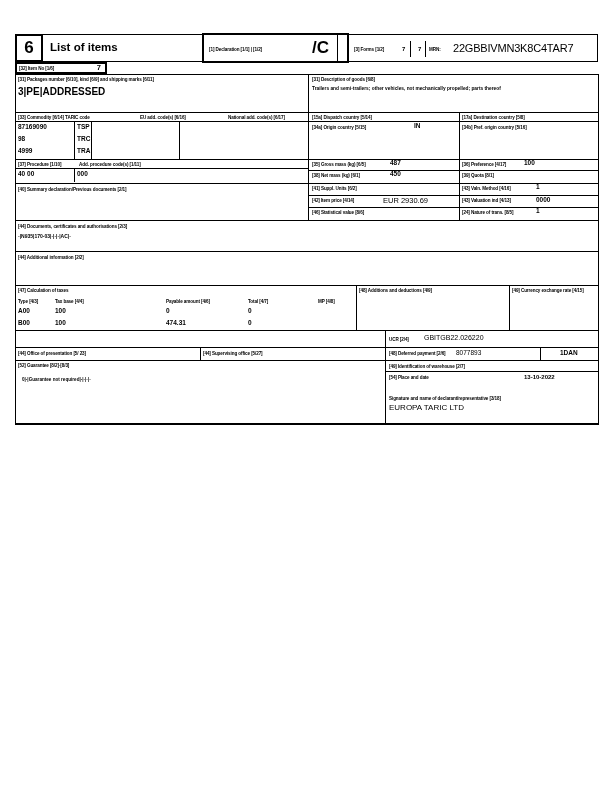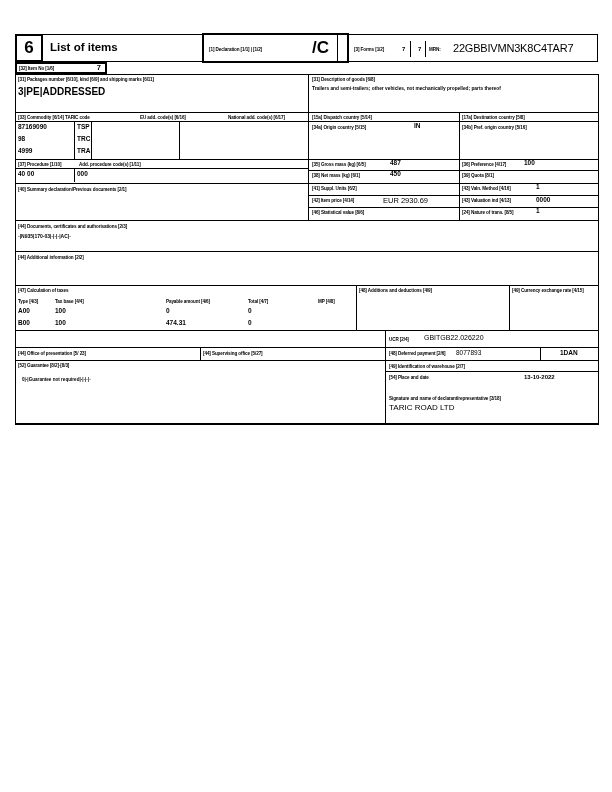--- a/index.html
+++ b/index.html
@@ -162,13 +162,13 @@
 <div class="hl" style="left:15px;top:360px;width:584px;"></div>
 
 <div class="lbl abs" style="left:18px;top:363px;">[52] Guarantee [8/2]-[8/3]</div>
 <div class="abs" style="left:22px;top:377px;font-size:4.6px;font-weight:bold;">0|-|Guarantee not required|-|-|-|-</div>
 
 <div class="lbl abs" style="left:389px;top:364px;">[49] Identification of warehouse [2/7]</div>
 <div class="hl" style="left:385px;top:371px;width:214px;"></div>
 <div class="lbl abs" style="left:389px;top:375px;">[54] Place and date</div>
 <div class="abs" style="left:524px;top:374px;font-size:6px;font-weight:bold;">13-10-2022</div>
 <div class="lbl abs" style="left:389px;top:396px;">Signature and name of declarant/representative [3/18]</div>
-<div class="abs" style="left:389px;top:403px;font-size:8px;font-weight:normal;">TARIC ROAD LTD</div>
+<div class="abs" style="left:389px;top:403px;font-size:8px;font-weight:normal;">EUROPA TARIC LTD</div>
 
 </body></html>

